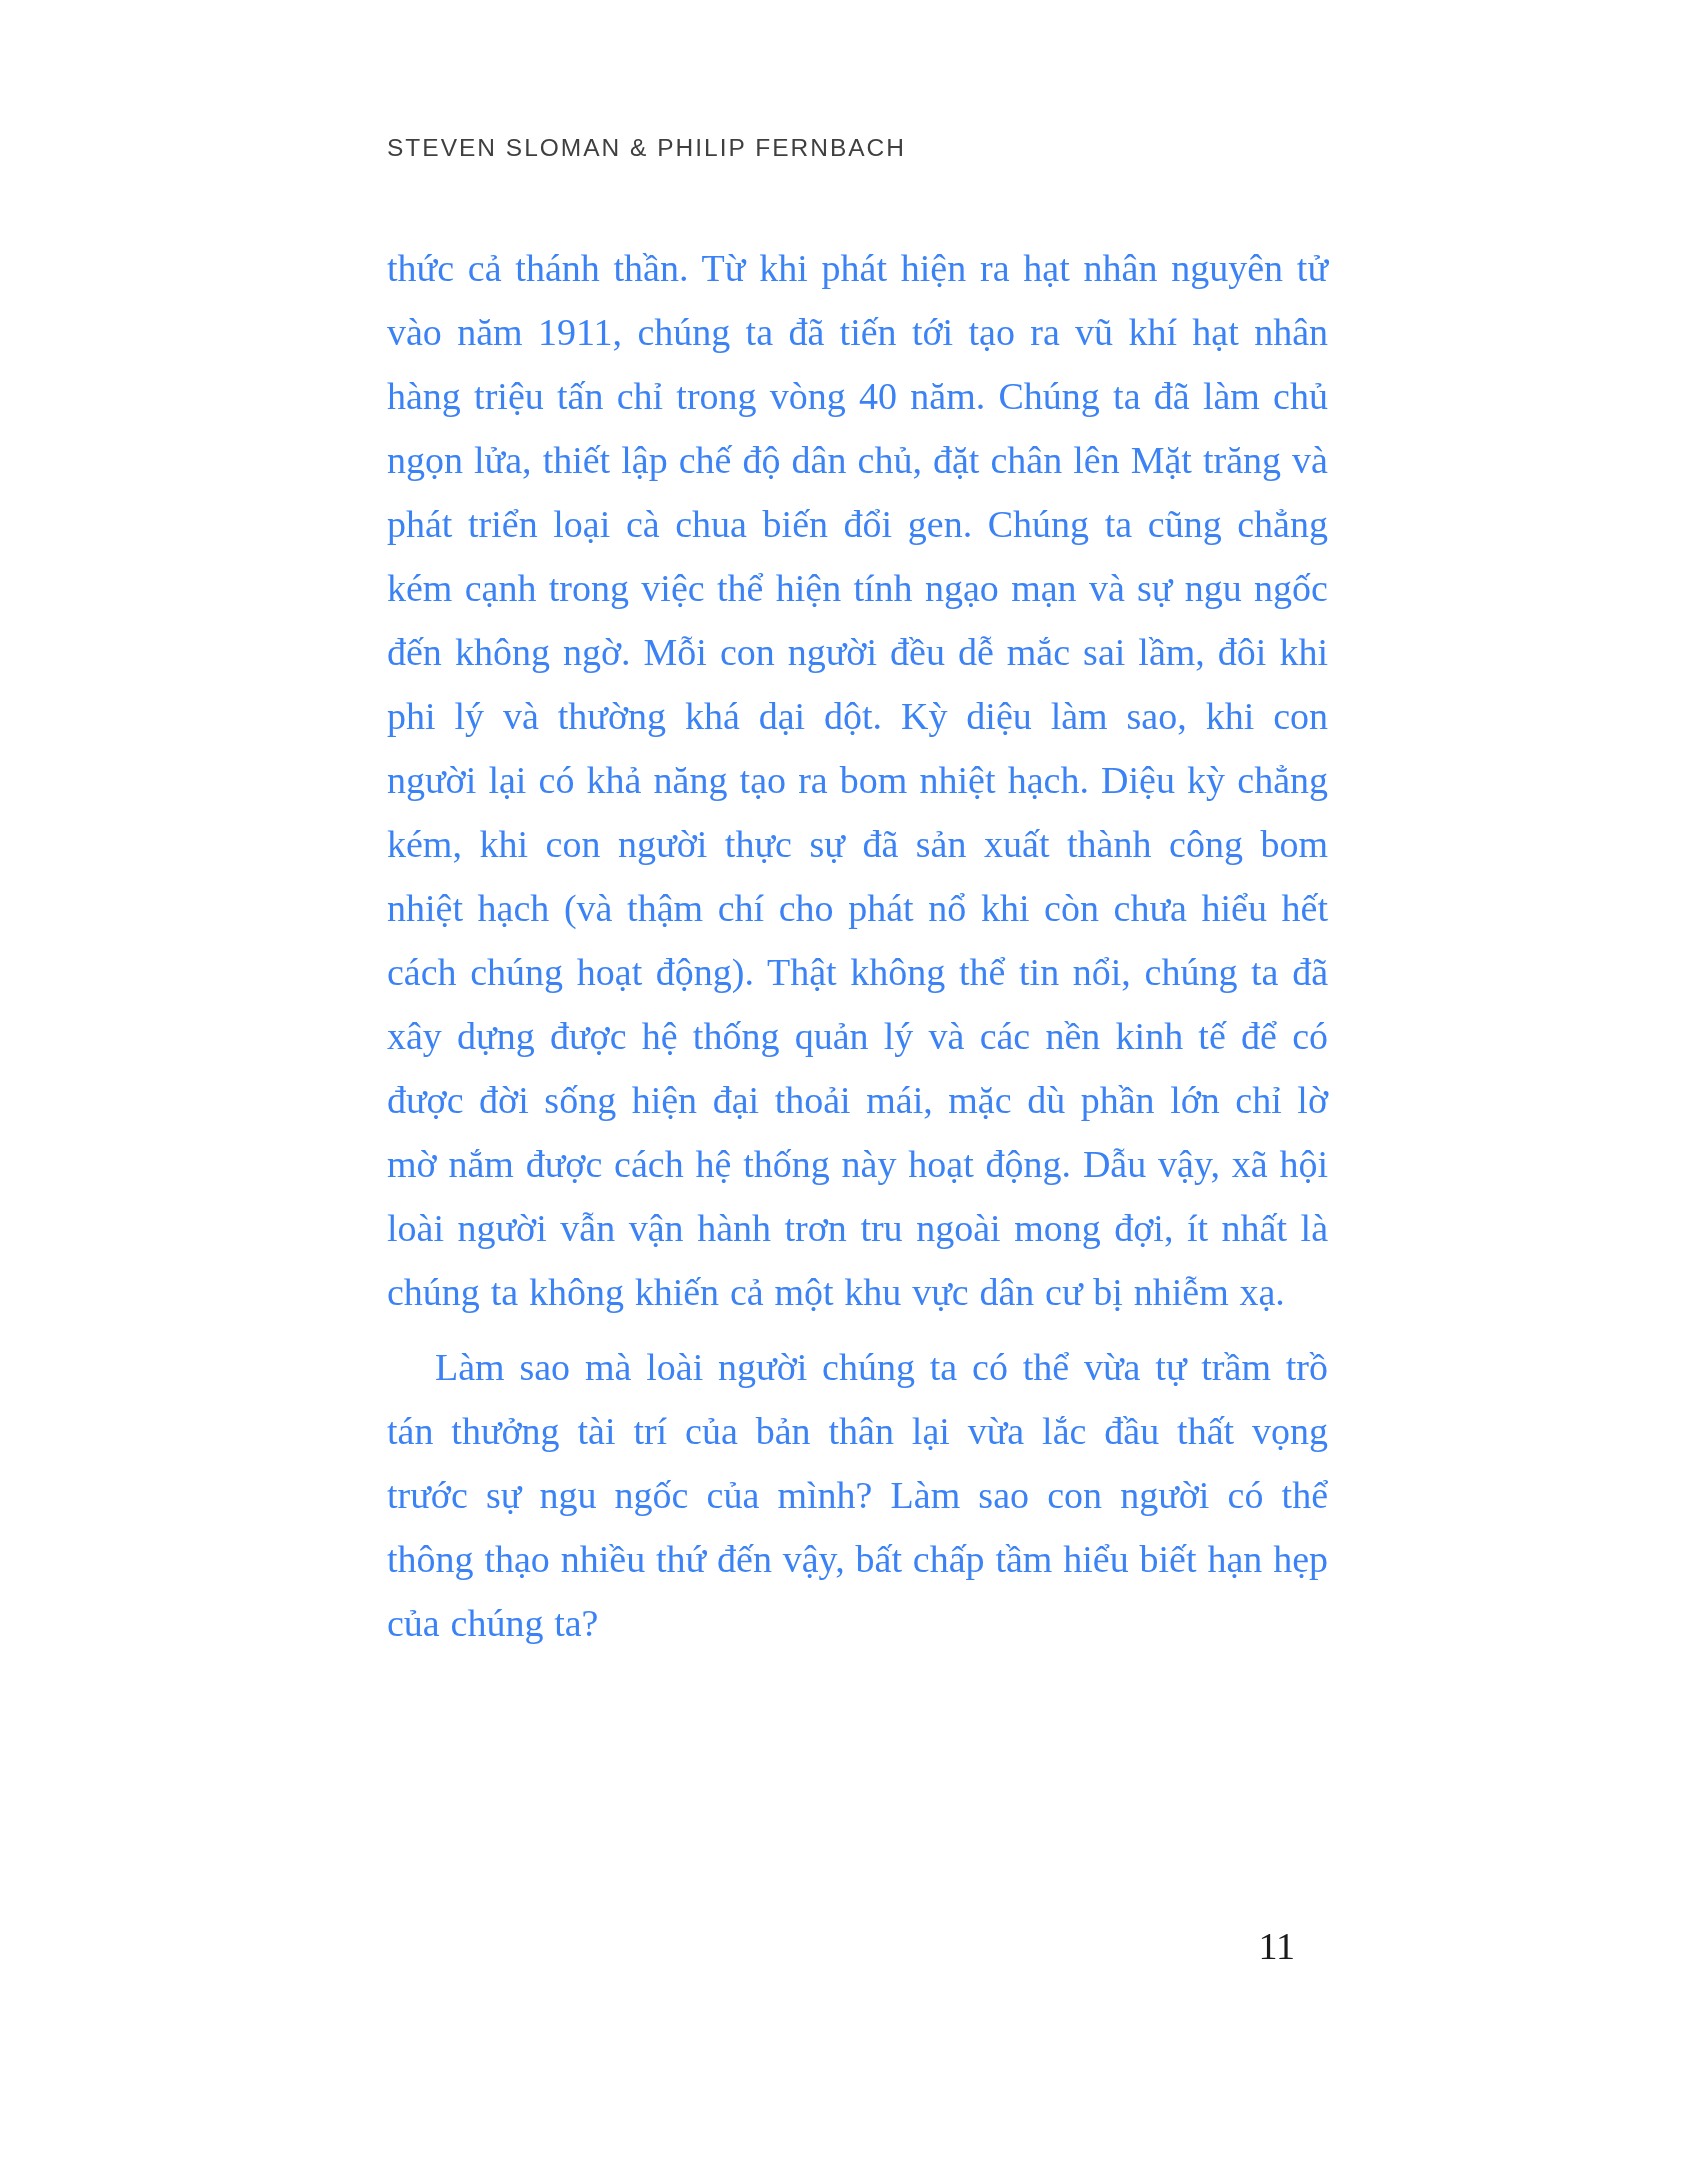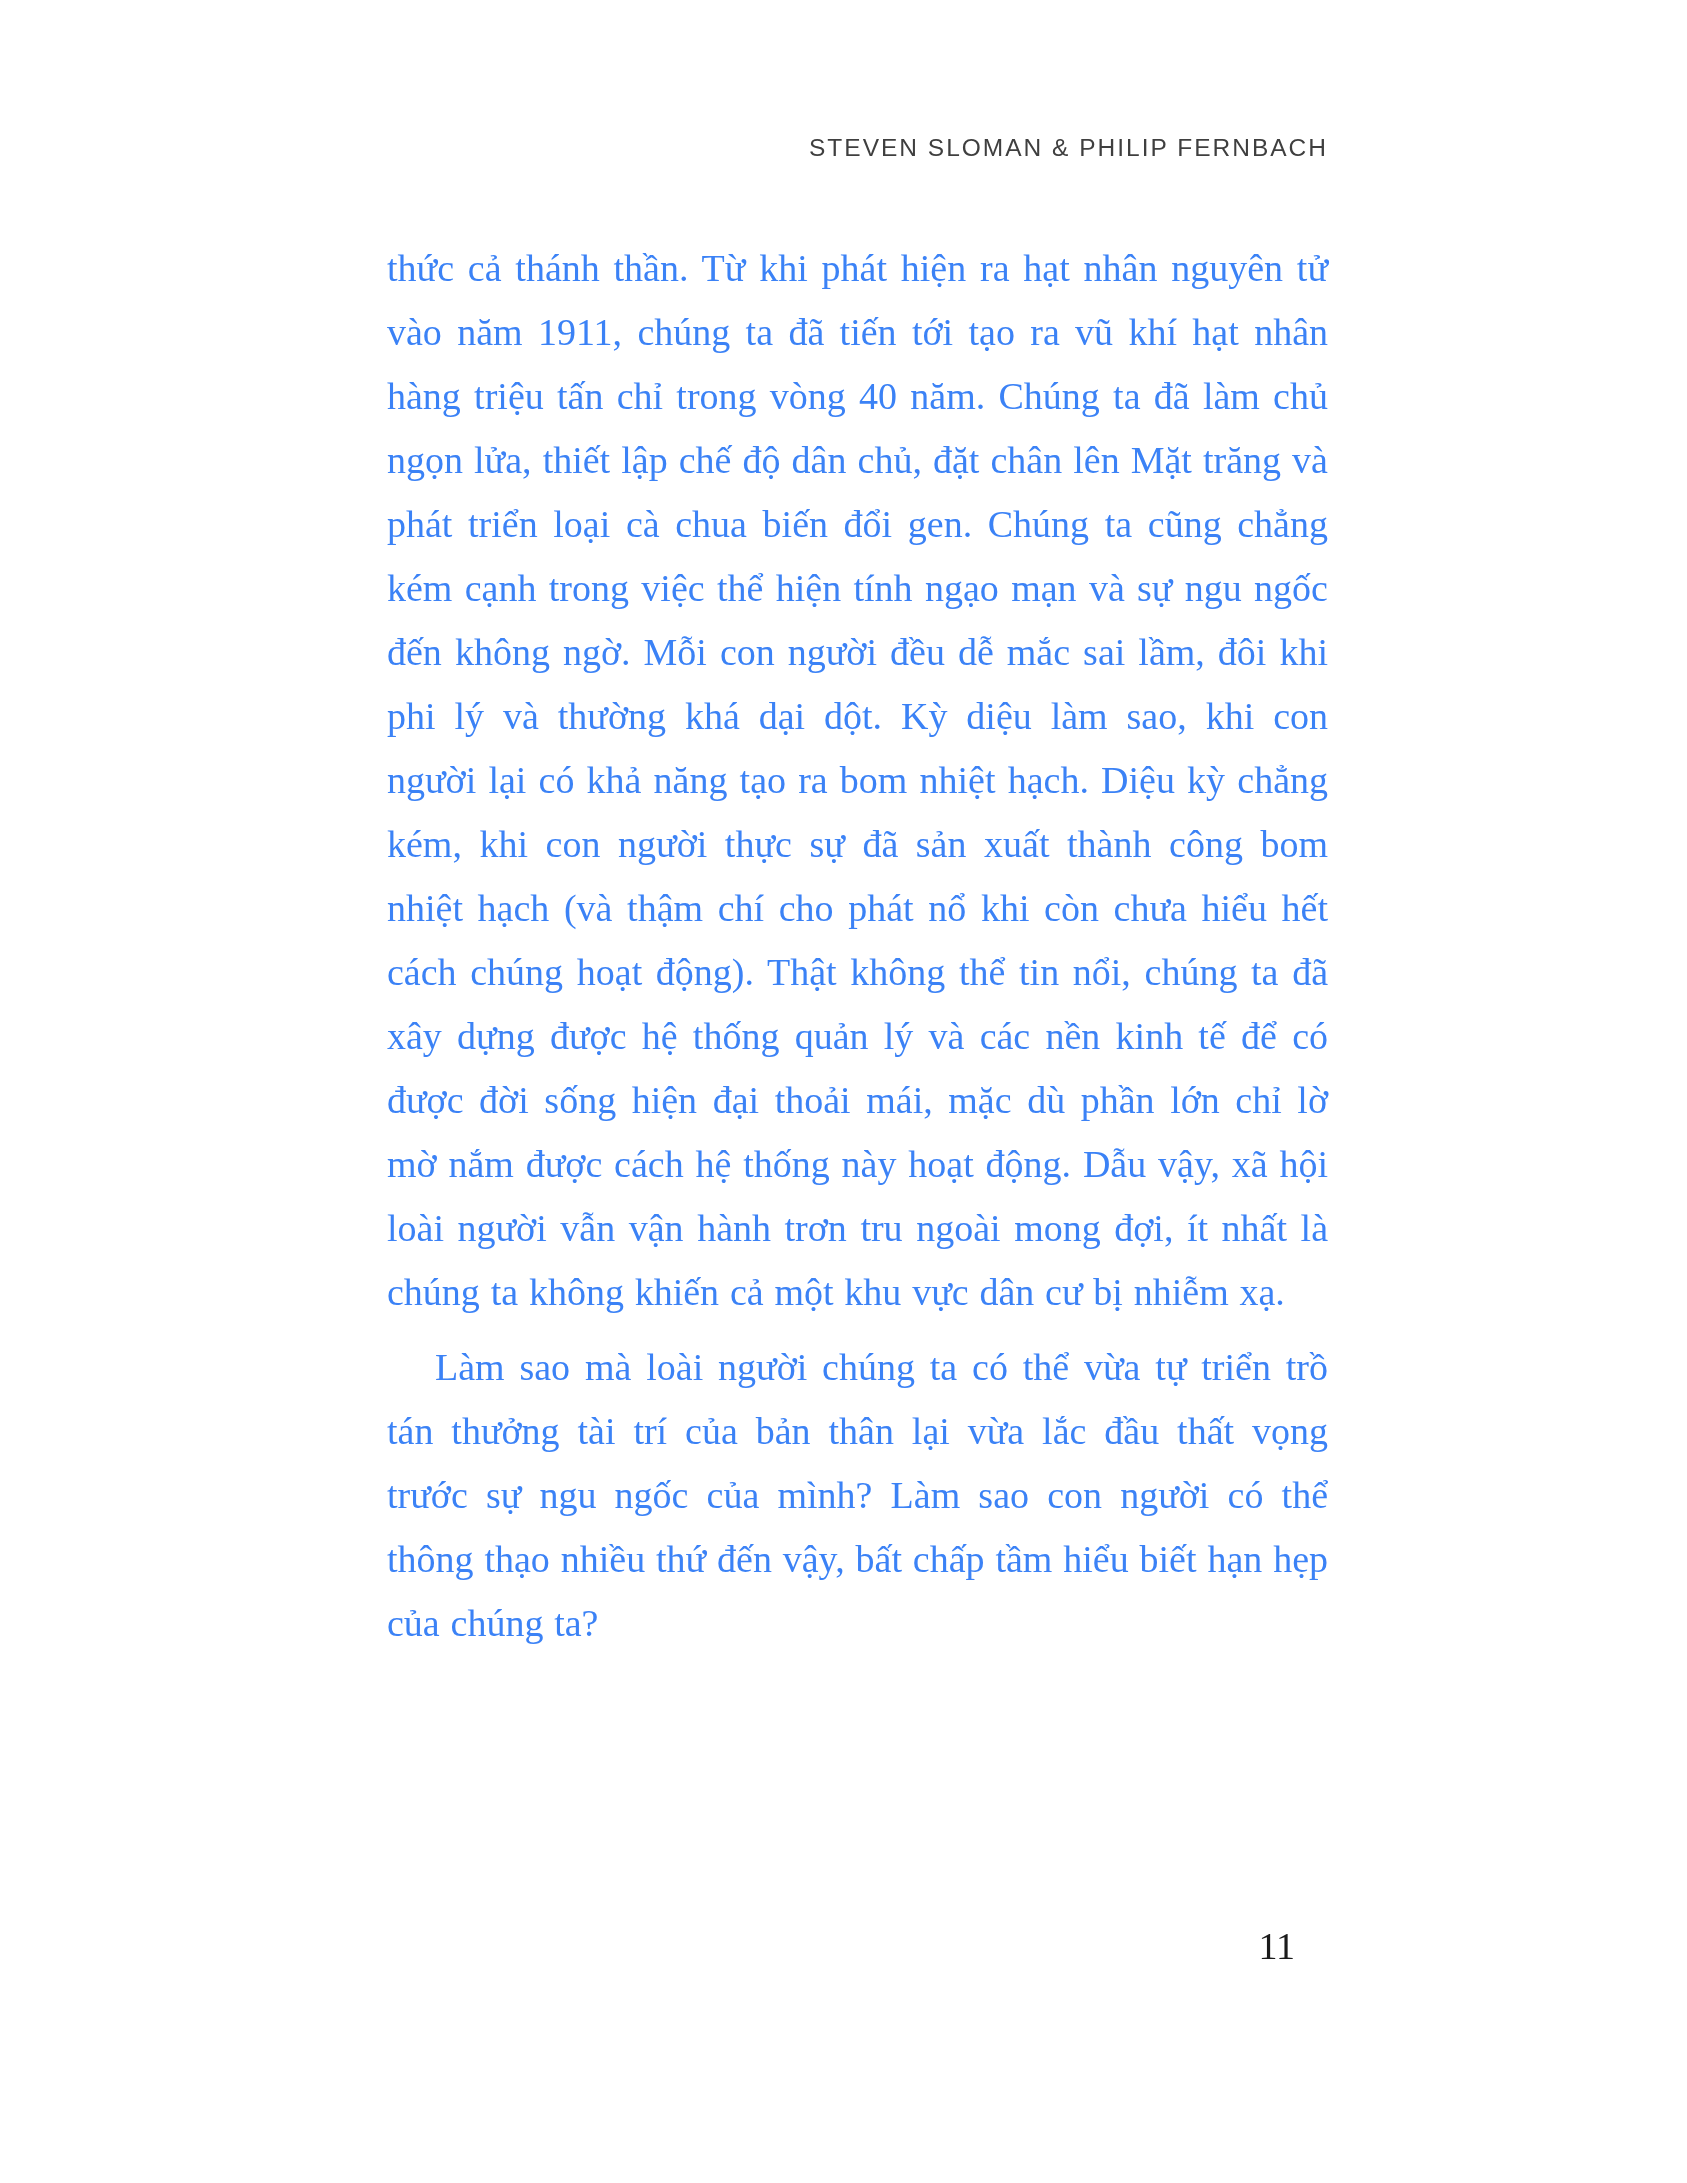--- a/index.html
+++ b/index.html
@@ -20,21 +20,21 @@
     left: 387px;
     top: 134px;
     width: 941px;
   }
   .running-header {
     font-family: "Liberation Sans", sans-serif;
     font-size: 24.5px;
     font-weight: 500;
     letter-spacing: 2px;
     color: #3f3f3f;
-    text-align: right;
+    text-align: left;
     text-transform: uppercase;
     white-space: nowrap;
   }
   .body-text {
     margin-top: 74px;
     font-size: 38px;
     line-height: 64px;
     color: #3b82f6;
     text-align: justify;
     text-justify: inter-word;
@@ -57,18 +57,18 @@
   }
 </style>
 </head>
 <body>
 
 <div class="page">
   <div class="content">
     <div class="running-header">STEVEN SLOMAN &amp; PHILIP FERNBACH</div>
     <div class="body-text">
       <p>thức cả thánh thần. Từ khi phát hiện ra hạt nhân nguyên tử vào năm 1911, chúng ta đã tiến tới tạo ra vũ khí hạt nhân hàng triệu tấn chỉ trong vòng 40 năm. Chúng ta đã làm chủ ngọn lửa, thiết lập chế độ dân chủ, đặt chân lên Mặt trăng và phát triển loại cà chua biến đổi gen. Chúng ta cũng chẳng kém cạnh trong việc thể hiện tính ngạo mạn và sự ngu ngốc đến không ngờ. Mỗi con người đều dễ mắc sai lầm, đôi khi phi lý và thường khá dại dột. Kỳ diệu làm sao, khi con người lại có khả năng tạo ra bom nhiệt hạch. Diệu kỳ chẳng kém, khi con người thực sự đã sản xuất thành công bom nhiệt hạch (và thậm chí cho phát nổ khi còn chưa hiểu hết cách chúng hoạt động). Thật không thể tin nổi, chúng ta đã xây dựng được hệ thống quản lý và các nền kinh tế để có được đời sống hiện đại thoải mái, mặc dù phần lớn chỉ lờ mờ nắm được cách hệ thống này hoạt động. Dẫu vậy, xã hội loài người vẫn vận hành trơn tru ngoài mong đợi, ít nhất là chúng ta không khiến cả một khu vực dân cư bị nhiễm xạ.</p>
-      <p class="indented">Làm sao mà loài người chúng ta có thể vừa tự triển trồ tán thưởng tài trí của bản thân lại vừa lắc đầu thất vọng trước sự ngu ngốc của mình? Làm sao con người có thể thông thạo nhiều thứ đến vậy, bất chấp tầm hiểu biết hạn hẹp của chúng ta?</p>
+      <p class="indented">Làm sao mà loài người chúng ta có thể vừa tự trầm trồ tán thưởng tài trí của bản thân lại vừa lắc đầu thất vọng trước sự ngu ngốc của mình? Làm sao con người có thể thông thạo nhiều thứ đến vậy, bất chấp tầm hiểu biết hạn hẹp của chúng ta?</p>
     </div>
   </div>
   <div class="page-number">11</div>
 </div>
 
 
 </body></html>

